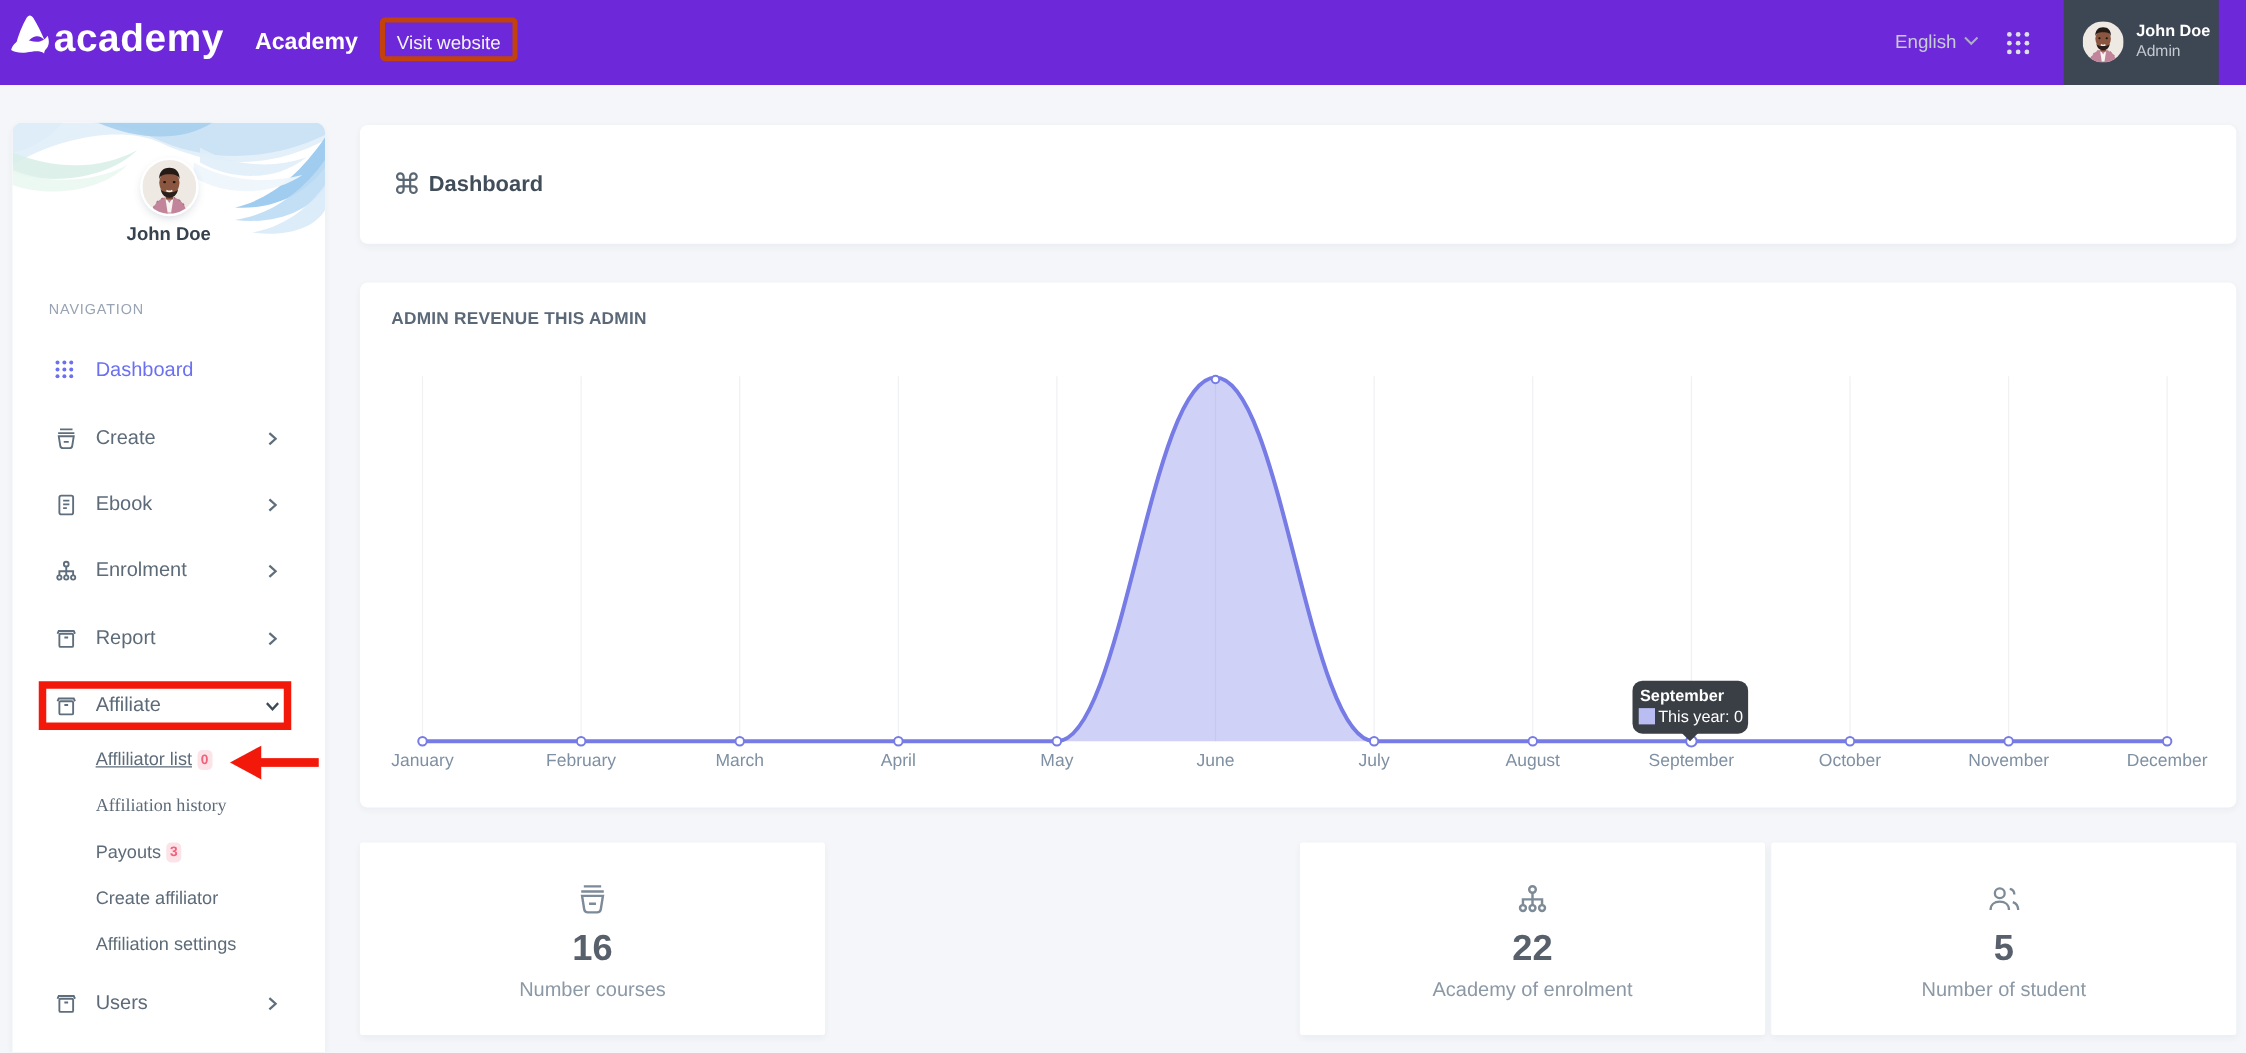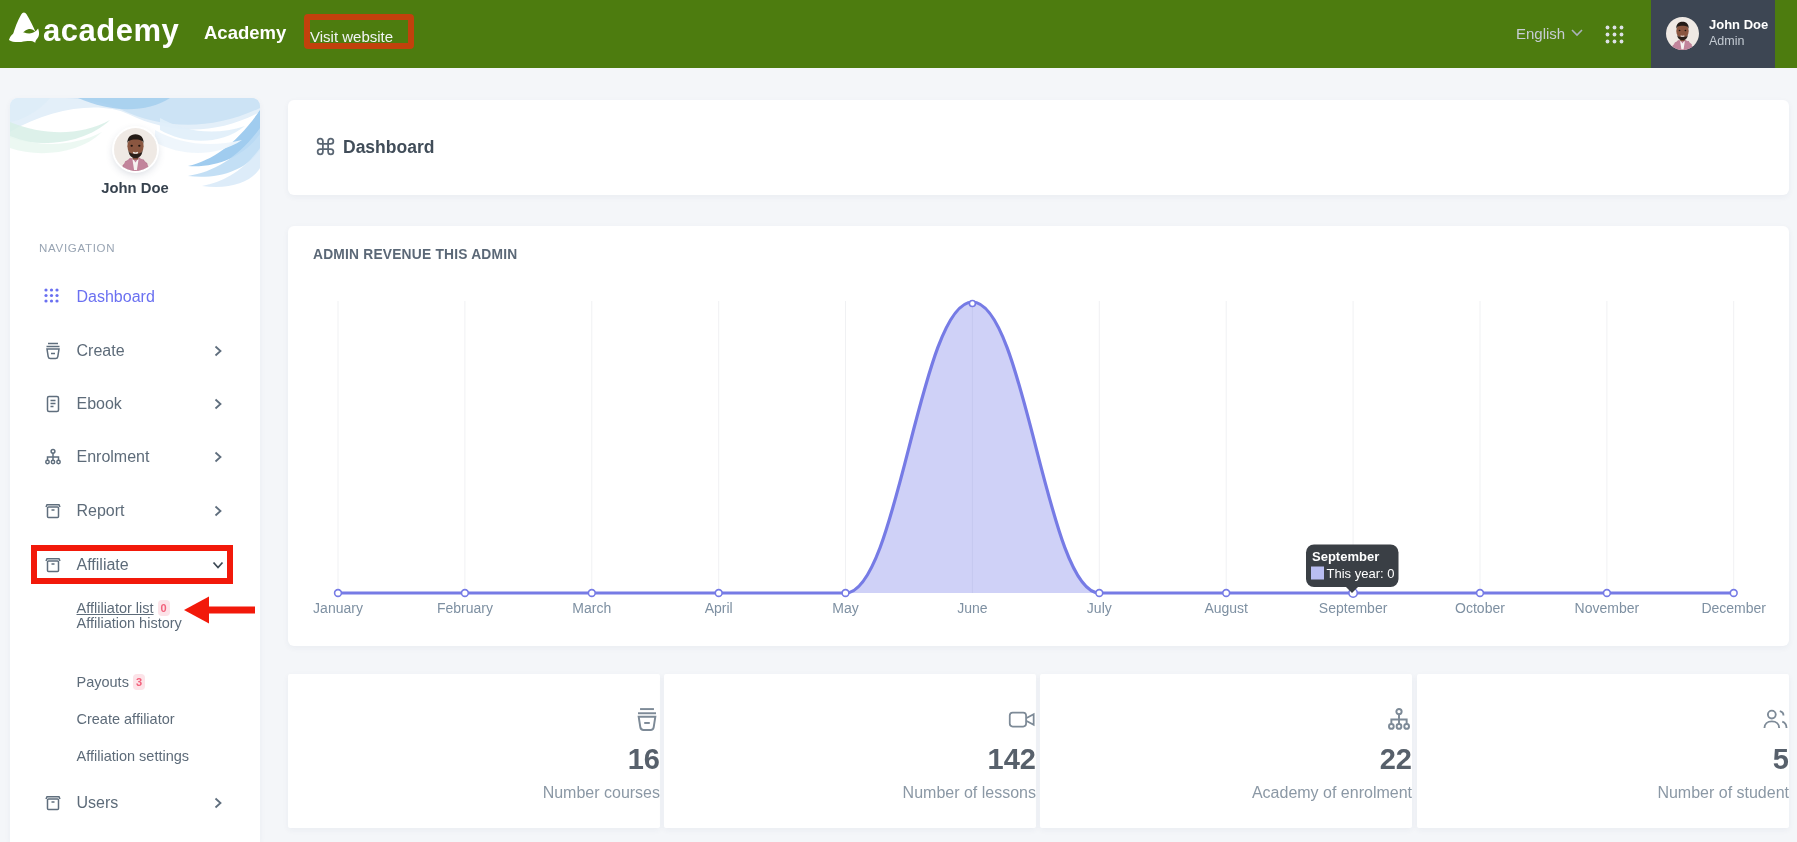--- a/index.html
+++ b/index.html
@@ -1,25 +1,25 @@
 <!DOCTYPE html>
 <html><head>
 <meta charset="utf-8">
 <style>
 * { margin:0; padding:0; box-sizing:border-box; -webkit-font-smoothing:antialiased; }
 html,body { width:1797px; height:842px; overflow:hidden; }
 body { font-family:"Liberation Sans", sans-serif; background:#f4f6f9; position:relative; }
 .abs { position:absolute; }
 
 
-.topbar { position:absolute; left:0; top:0; width:1797px; height:68px; background:#4d7c0f; }
+.topbar { position:absolute; left:0; top:0; width:1797px; height:68px; background:#6d28d9; }
 .logoicon { position:absolute; left:5px; top:5px; }
 .logotext { position:absolute; left:43px; top:13px; color:#fff; font-size:31px; font-weight:600; letter-spacing:0.5px; }
 .sitename { position:absolute; left:204px; top:22px; color:#fff; font-size:18.5px; font-weight:700; }
-.visitbtn { position:absolute; left:304px; top:14px; width:110px; height:35px; border:6px solid #c2410c; border-radius:4px; color:#f2f4f6; font-size:15px; line-height:33px; }
+.visitbtn { position:absolute; left:304px; top:14px; width:110px; height:35px; border:4px solid #c2410c; border-radius:4px; color:#f2f4f6; font-size:15px; text-align:center; line-height:33px; }
 .lang { position:absolute; left:1516px; top:25px; color:#c6ccd3; font-size:15px; }
 .langchev { position:absolute; left:1571px; top:29px; }
 .gridicon { position:absolute; left:1605px; top:25px; }
 .userbox { position:absolute; left:1651px; top:0; width:124px; height:68px; background:#3d4653; }
 .userbox .uavatar { position:absolute; left:15px; top:17px; width:33px; height:33px; border-radius:50%; overflow:hidden; }
 .userbox .n1 { position:absolute; left:58px; top:17px; color:#fff; font-size:13px; font-weight:700; }
 .userbox .n2 { position:absolute; left:58px; top:34px; color:#c3cad2; font-size:12.5px; }
 
 
 .sidebar { position:absolute; left:10px; top:98px; width:250px; height:744px; background:#fff; border-radius:8px 8px 0 0; box-shadow:0 2px 6px rgba(40,60,90,0.05); }
@@ -38,21 +38,21 @@
 .redarrow { position:absolute; left:183px; top:495px; }
 
 
 .card { position:absolute; background:#fff; border-radius:6px; box-shadow:0 2px 6px rgba(40,60,90,0.05); }
 .headcard { left:288px; top:100px; width:1501px; height:95px; }
 .headcard .cmd { position:absolute; left:27px; top:36px; }
 .headcard .t { position:absolute; left:55px; top:37px; font-size:17.5px; font-weight:700; color:#414d59; }
 .chartcard { left:288px; top:226px; width:1501px; height:420px; }
 .charttitle { position:absolute; left:25px; top:21px; font-size:13.8px; font-weight:700; letter-spacing:0.2px; color:#5b6877; }
 .statwrap { position:absolute; left:288px; top:674px; width:1501px; height:154px; }
-.stat { position:absolute; top:0; width:372px; height:154px; background:#fff; border-radius:2px; box-shadow:0 2px 6px rgba(40,60,90,0.05); text-align:right; }
+.stat { position:absolute; top:0; width:372px; height:154px; background:#fff; border-radius:2px; box-shadow:0 2px 6px rgba(40,60,90,0.05); text-align:center; }
 .stat .sic { margin-top:33px; height:25px; }
 .stat .num { margin-top:12px; font-size:29px; font-weight:700; color:#57606b; line-height:30px; }
 .stat .cap { margin-top:10px; font-size:16px; color:#8b98a5; }
 </style>
 </head>
 <body>
 
 <div class="topbar">
   <svg class="logoicon" width="44" height="44" viewBox="0 0 44 44">
     <path fill="#fff" d="M16.2 9.4 C17.7 6.7 20.1 6.7 21.7 9.4 C24.8 14.6 27.8 20.4 30.6 27 C28.4 24.4 25.8 23.4 23.1 24.2 C20 25.1 16.9 27.9 14.8 32 L7.4 31.6 C9.8 22.8 12.7 15.3 16.2 9.4 Z"></path>
@@ -201,21 +201,21 @@
       <rect x="3.5" y="5" width="11" height="10.5" rx="1"></rect>
       <path d="M7.5 8 H10.5"></path>
     </svg>
     <span class="tx">Affiliate</span>
     <svg class="ch" width="12" height="8" viewBox="0 0 12 8" style="top:8px; right:15px;">
         <polyline points="1.5,1.5 6,6.5 10.5,1.5" fill="none" stroke="#3d4a56" stroke-width="1.8"></polyline>
       </svg>
   </div>
 
   <div class="sub" style="top:502px;text-decoration:underline;">Affliliator list<span class="badge">0</span></div>
-  <div class="sub" style="top:517px;">Affiliation history</div>
+  <div class="sub" style="top:539px;font-family:Liberation Serif, serif;">Affiliation history</div>
   <div class="sub" style="top:576px;">Payouts<span class="badge">3</span></div>
   <div class="sub" style="top:613px;">Create affiliator</div>
   <div class="sub" style="top:650px;">Affiliation settings</div>
 
   <div class="mi" style="top:693px;">
     <svg class="ic" width="18" height="18" viewBox="0 0 18 18" fill="none" stroke="#5f6e7d" stroke-width="1.5">
       <path d="M2 5 L3 2.8 H15 L16 5"></path>
       <rect x="3.5" y="5" width="11" height="10.5" rx="1"></rect>
       <path d="M7.5 8 H10.5"></path>
     </svg>
@@ -308,30 +308,20 @@
       <svg width="26" height="25" viewBox="0 0 18 18" fill="none" stroke="#7d8a97" stroke-width="1.4">
         <path d="M4 1.5 H14"></path>
           <path d="M2.5 4.5 H15.5"></path>
         <path d="M3 7 H15 L13.8 14.6 C13.6 15.8 12.8 16.5 11.6 16.5 H6.4 C5.2 16.5 4.4 15.8 4.2 14.6 Z"></path>
         <path d="M7 11.5 H11"></path>
       </svg>
     </div>
     <div class="num">16</div>
     <div class="cap">Number courses</div>
   </div>
-  <div class="stat" style="left:376px;">
-    <div class="sic">
-      <svg width="28" height="25" viewBox="0 0 24 20" fill="none" stroke="#7d8a97" stroke-width="1.5">
-        <rect x="1.5" y="4" width="14" height="12" rx="2.5"></rect>
-        <path d="M15.5 9 L22 5.5 V14.5 L15.5 11"></path>
-      </svg>
-    </div>
-    <div class="num">142</div>
-    <div class="cap">Number of lessons</div>
-  </div>
   <div class="stat" style="left:752px;">
     <div class="sic">
       <svg width="26" height="25" viewBox="0 0 18 18" fill="none" stroke="#7d8a97" stroke-width="1.4">
         <circle cx="9" cy="3.3" r="1.9"></circle>
         <path d="M9 5.2 V9 M3.5 12.2 V9 H14.5 V12.2 M9 9 V12.2"></path>
         <circle cx="3.5" cy="14" r="1.7"></circle>
           <circle cx="9" cy="14" r="1.7"></circle>
           <circle cx="14.5" cy="14" r="1.7"></circle>
       </svg>
     </div>

